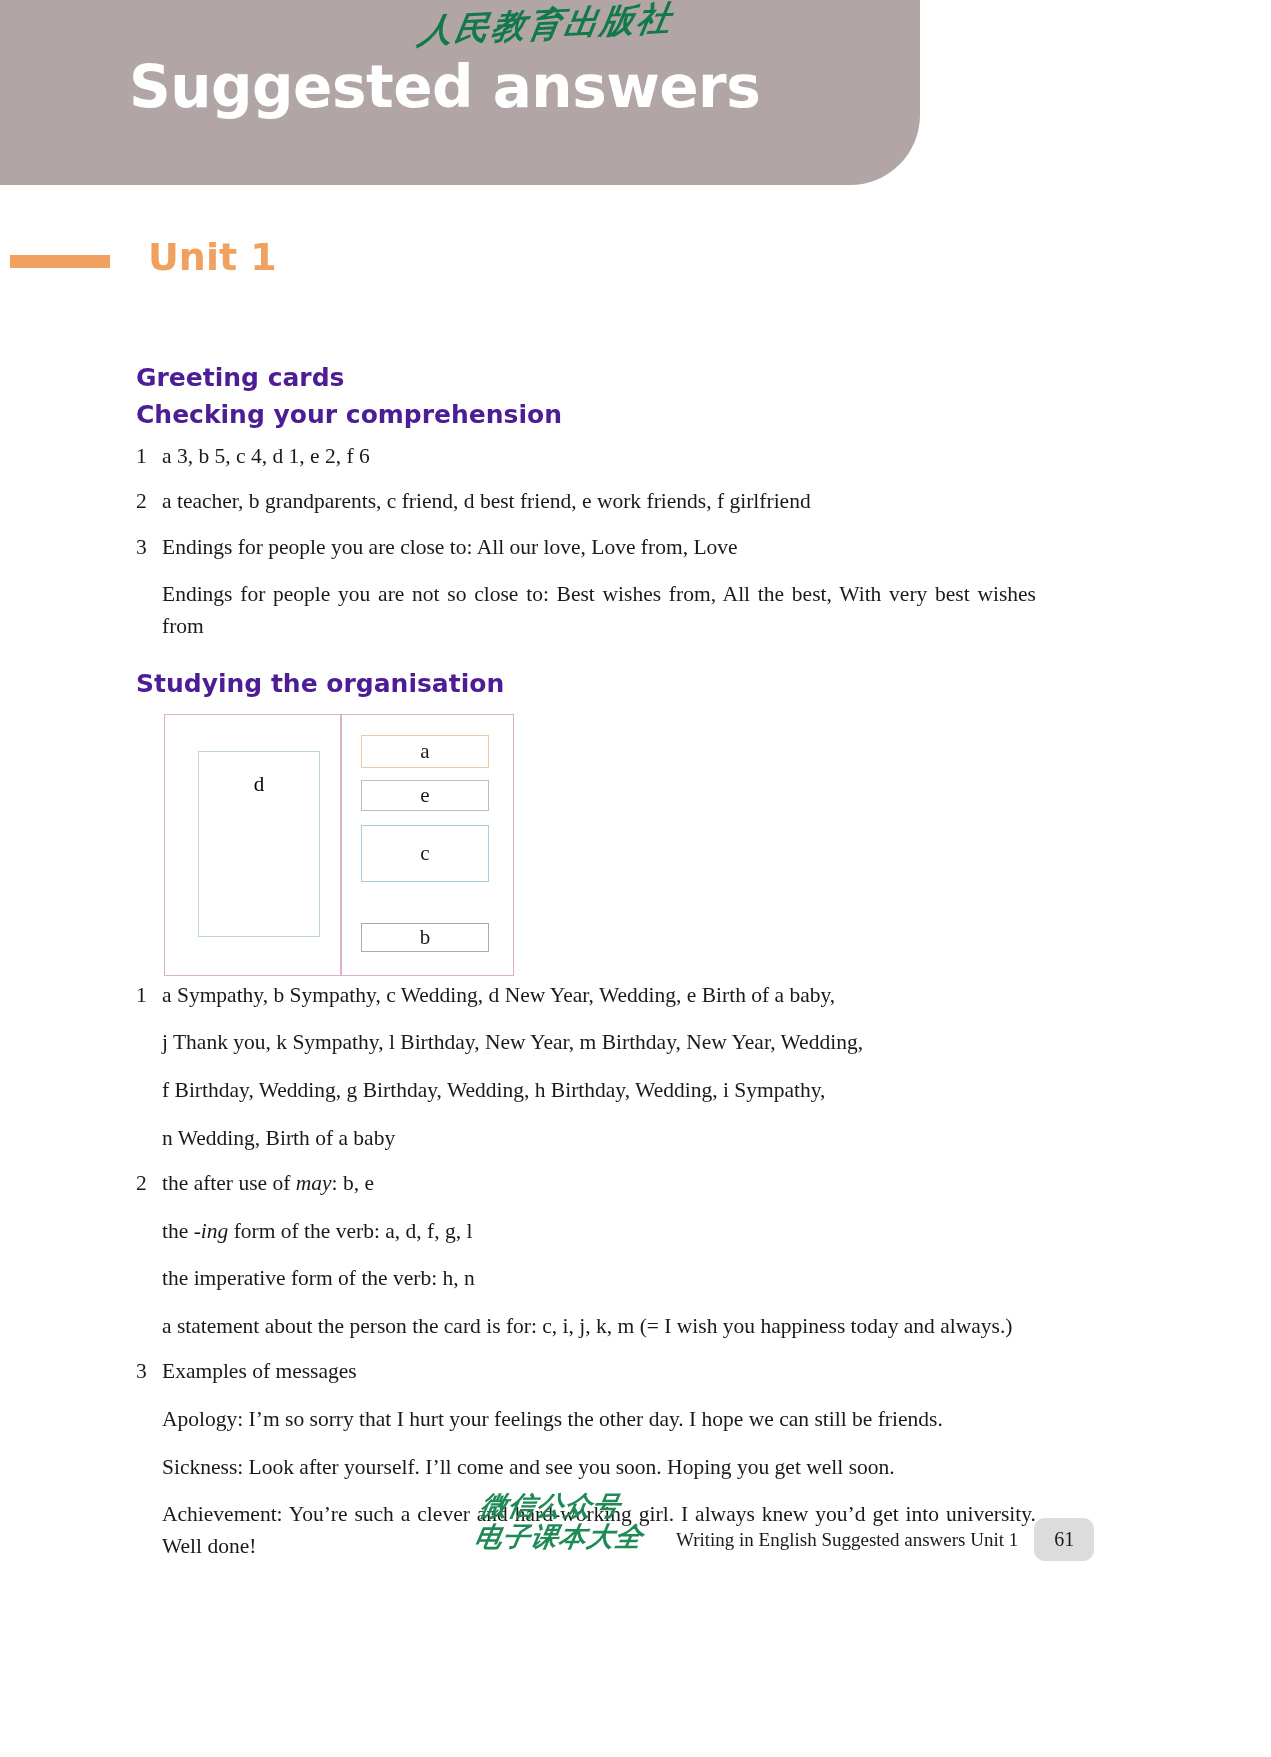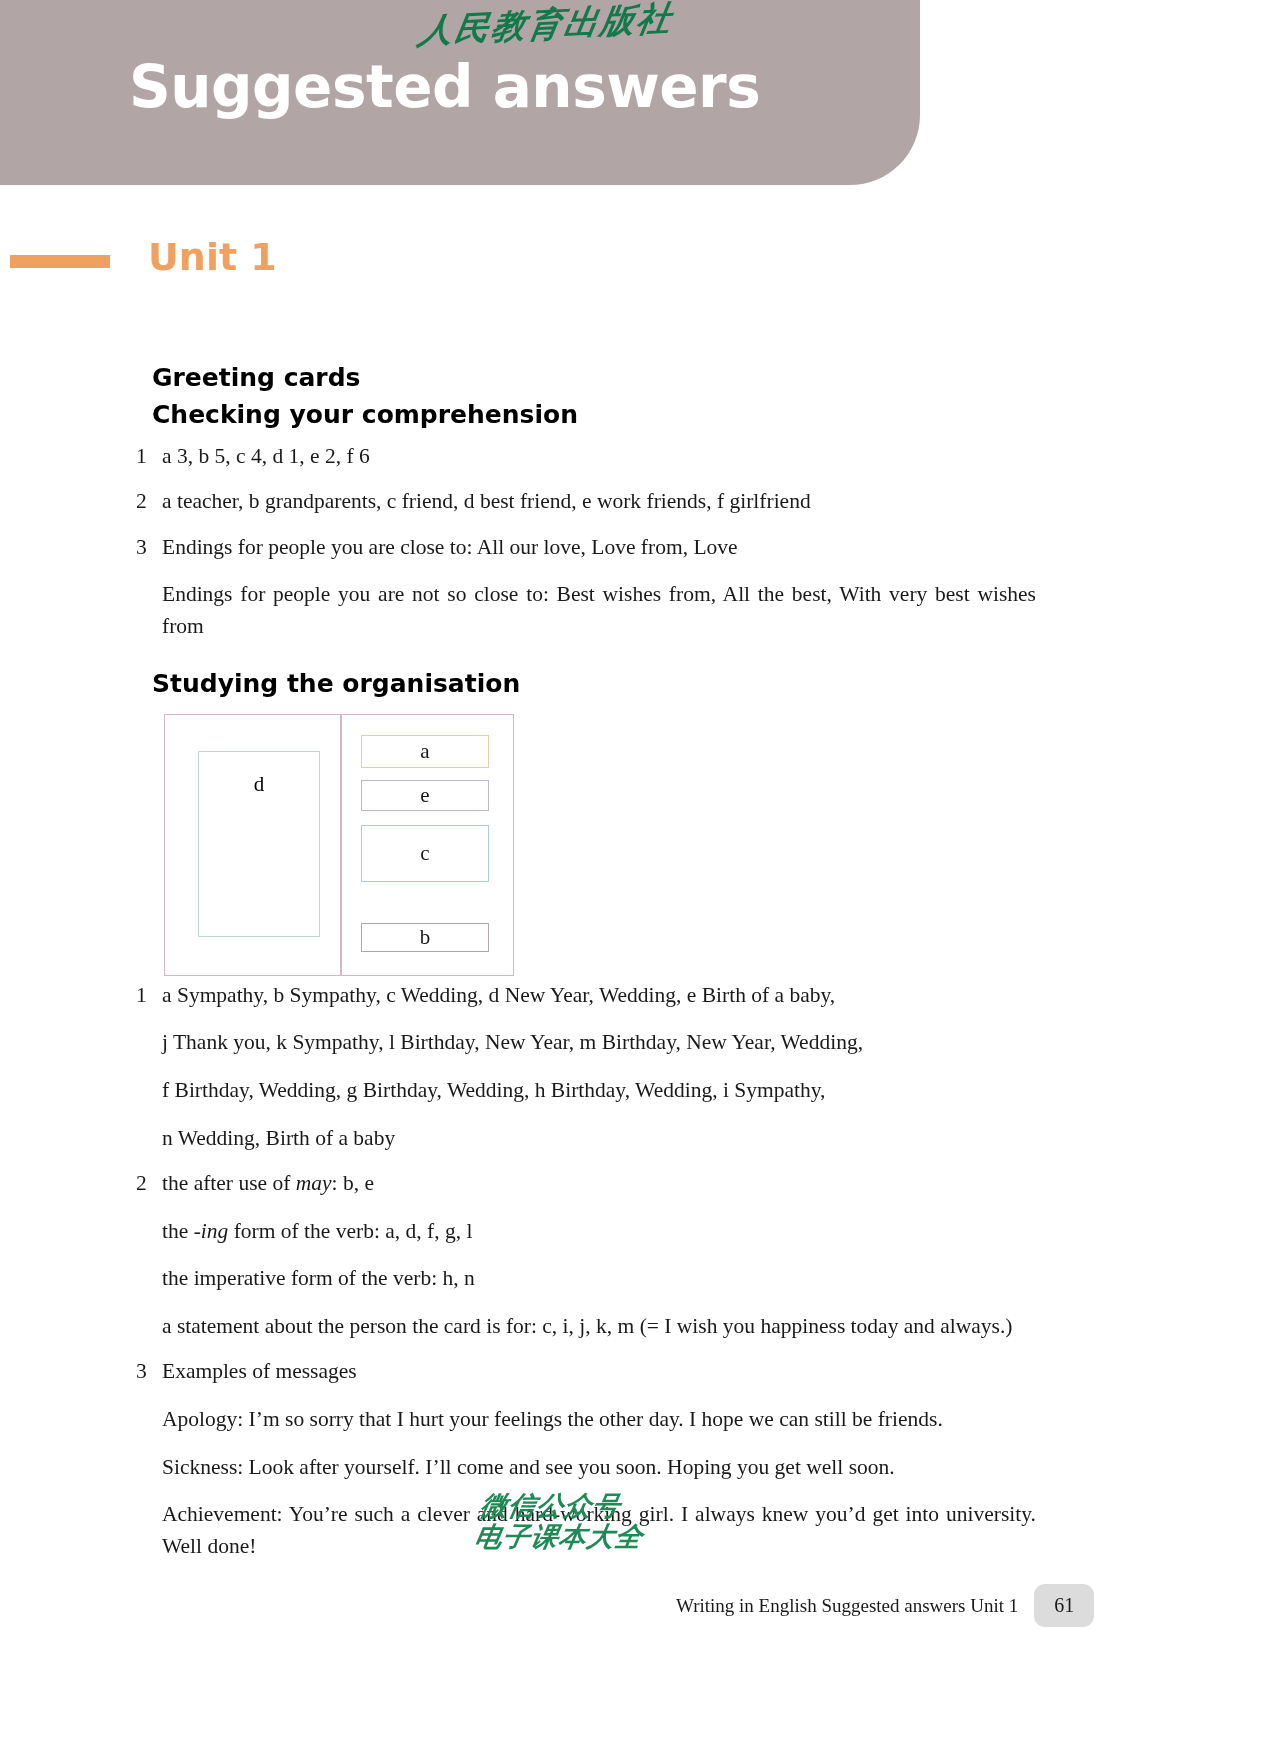--- a/index.html
+++ b/index.html
@@ -77,22 +77,22 @@
     position: absolute;
     left: 136px;
     top: 362px;
     width: 900px;
   }
 
   h2.section-head {
     font-family: "DejaVu Sans", sans-serif;
     font-weight: 700;
     font-size: 25px;
-    color: #000000;
-    margin: 0 0 10px 16px;
+    color: #4c1d95;
+    margin: 0 0 10px 0;
     line-height: 1.25;
   }
   h2.section-head.tight { margin-bottom: 6px; }
   h2.section-head.spaced-top { margin-top: 26px; }
 
   
   .num-list { margin: 0; padding: 0; }
   .num-item {
     display: flex;
     margin-bottom: 14px;
@@ -171,21 +171,21 @@
     font-style: italic;
     color: #1f8a55;
     line-height: 1.15;
     letter-spacing: 1px;
     transform: skewX(-10deg);
     white-space: nowrap;
   }
   .footer-bar {
     position: absolute;
     left: 676px;
-    top: 1584px;
+    top: 1518px;
     display: flex;
     align-items: center;
   }
   .footer-text {
     font-family: "Liberation Serif", serif;
     font-size: 19px;
     color: #1a1a1a;
     margin-right: 16px;
     white-space: nowrap;
   }

